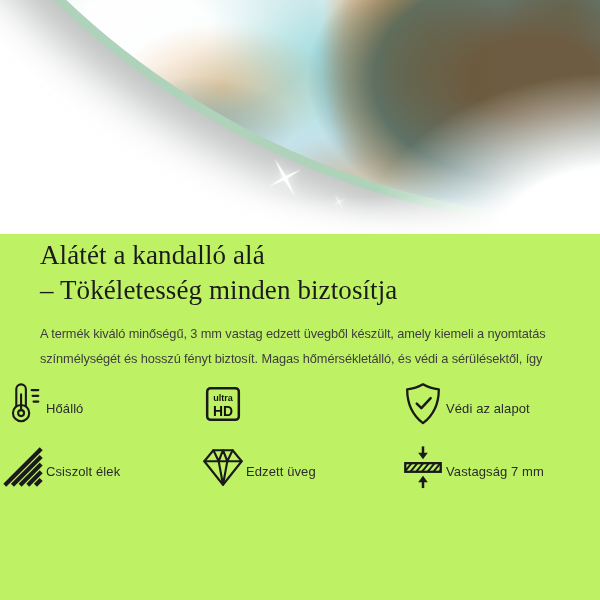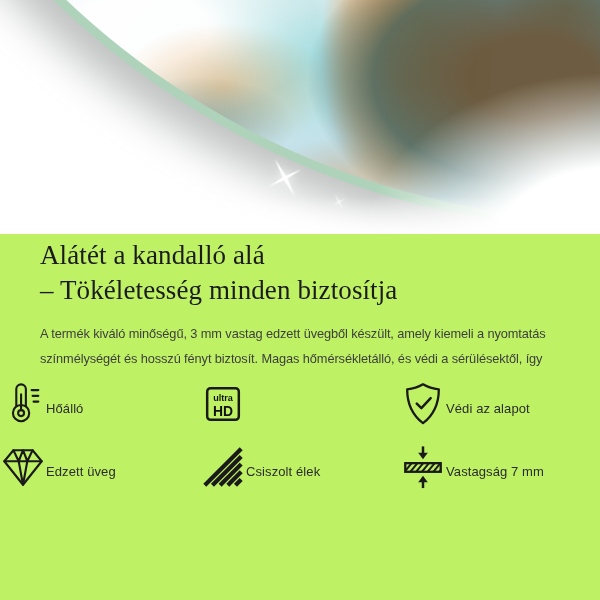--- a/index.html
+++ b/index.html
@@ -132,42 +132,42 @@
           <path class="stroke round" style="stroke-width:2.4" d="M24 3.5c5.2 3 11.3 4.7 16.5 5.3C40.5 22 36 34.8 24 44 12 34.8 7.5 22 7.5 8.8 12.7 8.2 18.8 6.5 24 3.5z"></path>
           <path class="stroke round" style="stroke-width:2.6" d="M17.5 23.5l4.8 4.8L32 17.8"></path>
         </svg>
       </span>
       <span class="f-label">Védi az alapot</span>
     </div>
 
     <div class="feature">
       <span class="f-icon">
         <svg viewBox="0 0 48 48" width="46" height="46">
-          <polygon class="stroke round" points="14,6.5 34,6.5 43.5,18 24,42.5 4.5,18"></polygon>
-          <path class="stroke round" d="M4.5 18 H43.5"></path>
-          <path class="stroke round" d="M14 6.5 L19.5 18 L24 6.5 L28.5 18 L34 6.5"></path>
-          <path class="stroke round" d="M19.5 18 L24 42.5 L28.5 18"></path>
-        </svg>
-      </span>
-      <span class="f-label">Edzett üveg</span>
-    </div>
-
-    <div class="feature">
-      <span class="f-icon">
-        <svg viewBox="0 0 48 48" width="46" height="46">
           <g stroke="#1a1a1a" stroke-width="4.4" fill="none">
             <line x1="5" y1="43" x2="43" y2="5"></line>
             <line x1="13" y1="43" x2="43" y2="13"></line>
             <line x1="21" y1="43" x2="43" y2="21"></line>
             <line x1="29" y1="43" x2="43" y2="29"></line>
             <line x1="37" y1="43" x2="43" y2="37"></line>
           </g>
         </svg>
       </span>
       <span class="f-label">Csiszolt élek</span>
+    </div>
+
+    <div class="feature">
+      <span class="f-icon">
+        <svg viewBox="0 0 48 48" width="46" height="46">
+          <polygon class="stroke round" points="14,6.5 34,6.5 43.5,18 24,42.5 4.5,18"></polygon>
+          <path class="stroke round" d="M4.5 18 H43.5"></path>
+          <path class="stroke round" d="M14 6.5 L19.5 18 L24 6.5 L28.5 18 L34 6.5"></path>
+          <path class="stroke round" d="M19.5 18 L24 42.5 L28.5 18"></path>
+        </svg>
+      </span>
+      <span class="f-label">Edzett üveg</span>
     </div>
 
     <div class="feature">
       <span class="f-icon">
         <svg viewBox="0 0 48 48" width="46" height="46">
           <defs>
             <clipPath id="barClip">
                 <rect x="6" y="20.5" width="36" height="8"></rect>
               </clipPath>
           </defs>

